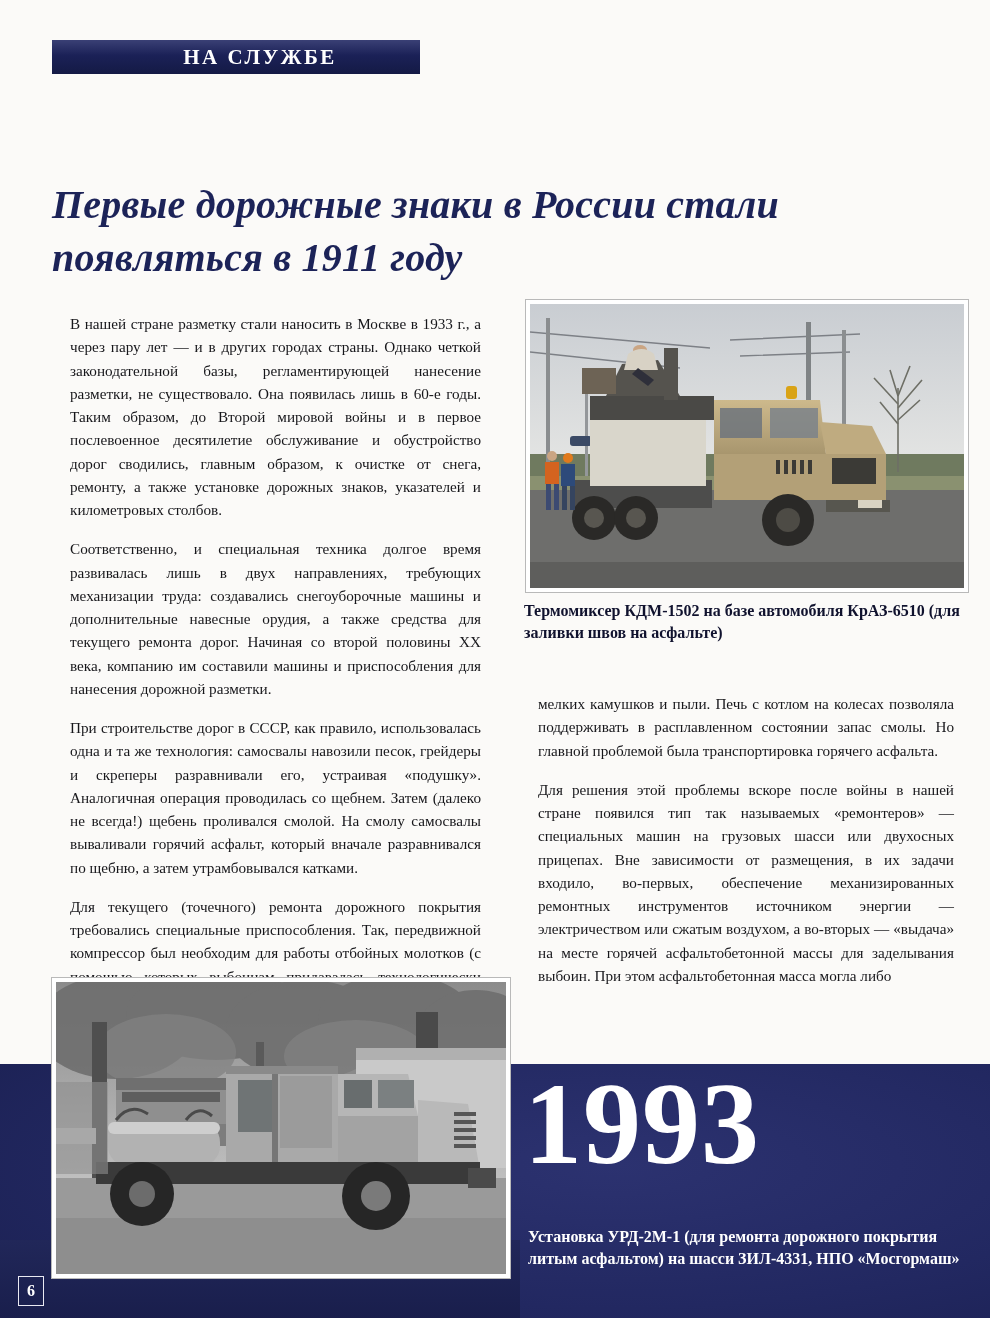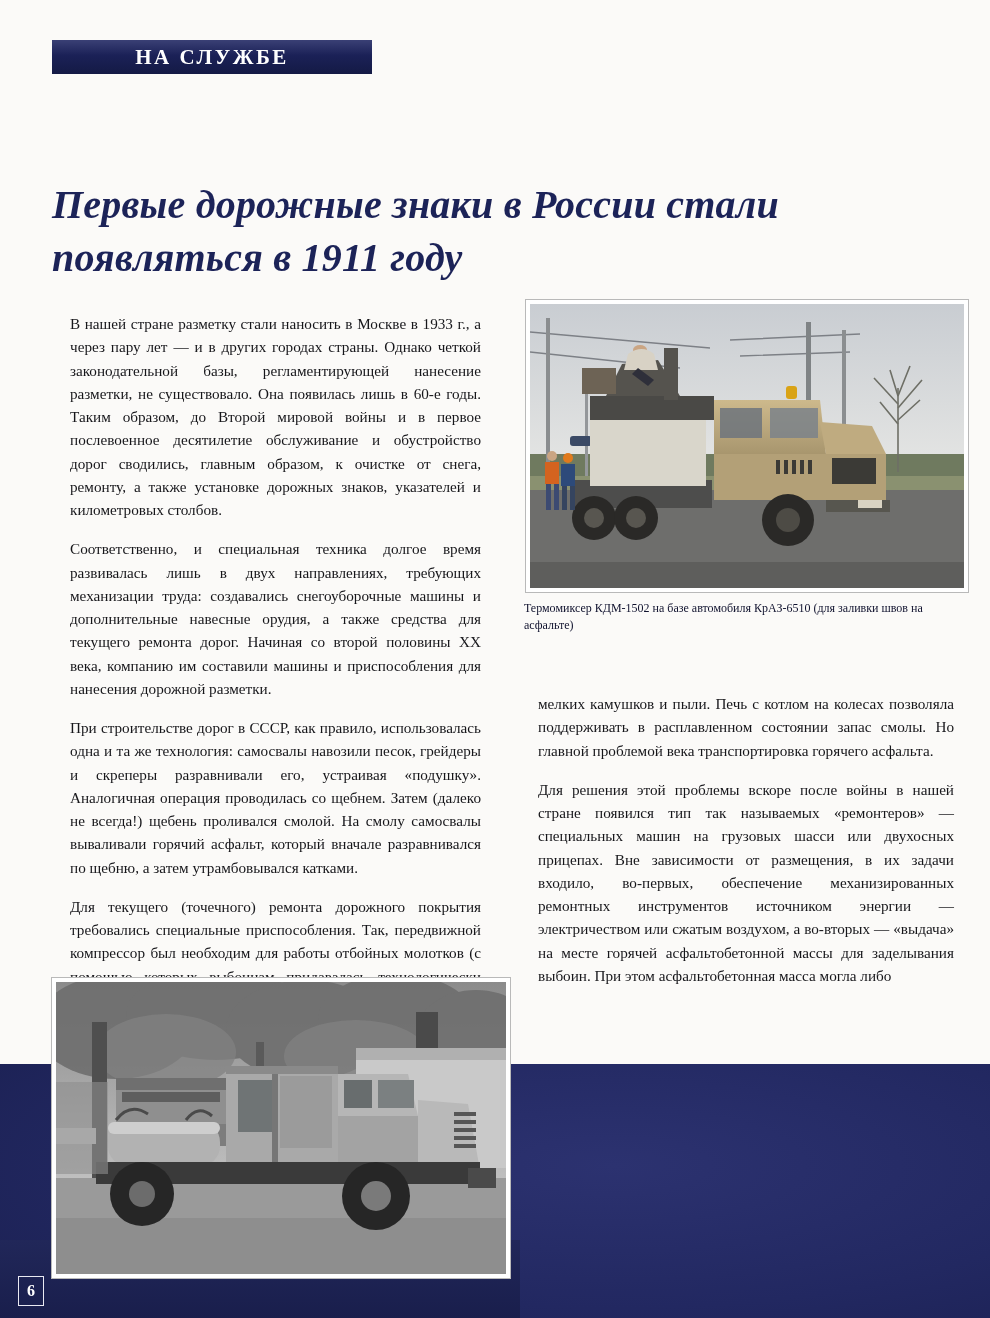--- a/index.html
+++ b/index.html
@@ -27,21 +27,21 @@
     letter-spacing:2px;
     color:#1c2358;
     line-height:1;
     margin:0;
     -webkit-text-stroke:0.4px #1c2358;
   }
   .masthead-bar{
     margin-top:6px;
     width:320px;height:34px;
     background:linear-gradient(180deg,#3a4075 0%, #1b2157 45%, #141a45 100%);
-    display:flex;align-items:center;justify-content:center;
+    display:flex;align-items:center;justify-content:center;padding-left:48px;
   }
   .masthead-sub{
     color:#ffffff;
     font-weight:bold;
     font-size:21px;
     letter-spacing:2.5px;
     line-height:1;
   }
 
   
@@ -84,22 +84,22 @@
     left:526px;top:300px;width:434px;height:284px;
   }
   .photo-bottom{
     left:52px;top:978px;width:450px;height:292px;
   }
   .photo svg{display:block;width:100%;height:100%;}
 
   
   .caption{
     position:absolute;
-    font-weight:normal;
-    font-size:12px;
+    font-weight:bold;
+    font-size:16px;
     line-height:1.38;
     color:#10122e;
   }
   .caption-top{
     left:524px;top:600px;width:450px;
   }
   .caption-bottom{
     left:528px;top:1226px;width:452px;
     color:#ffffff;
   }
@@ -235,21 +235,21 @@
         <path d="M16 180 h5 v26 h-5 Z M24 180 h5 v26 h-5 Z" fill="#3c4a72"></path>
         <circle cx="38" cy="154" r="5" fill="#e07a1d"></circle>
         <path d="M31 160 h14 v22 h-14 Z" fill="#2d4a7a"></path>
         <path d="M32 182 h5 v24 h-5 Z M40 182 h5 v24 h-5 Z" fill="#35445f"></path>
       </g>
     </svg>
   </div>
   <div class="caption caption-top">Термомиксер КДМ-1502 на базе автомобиля КрАЗ-6510 (для заливки швов на асфальте)</div>
 
   <div class="col col-right-lower">
-    <p>мелких камушков и пыли. Печь с котлом на колесах позволяла поддерживать в расплавленном состоянии запас смолы. Но главной проблемой века транспортировка горячего асфальта.</p>
+    <p>мелких камушков и пыли. Печь с котлом на колесах позволяла поддерживать в расплавленном состоянии запас смолы. Но главной проблемой была транспортировка горячего асфальта.</p>
     <p>Для решения этой проблемы вскоре после войны в нашей стране появился тип так называемых «ремонтеров» — специальных машин на грузовых шасси или двухосных прицепах. Вне зависимости от размещения, в их задачи входило, во-первых, обеспечение механизированных ремонтных инструментов источником энергии — электричеством или сжатым воздухом, а во-вторых — «выдача» на месте горячей асфальтобетонной массы для заделывания выбоин. При этом асфальтобетонная масса могла либо</p>
   </div>
 
   <div class="blue-panel"></div>
   <div class="blue-panel-left-fill"></div>
 
   <div class="photo photo-bottom">
     <svg viewBox="0 0 450 292" preserveAspectRatio="none">
       <defs>
         <linearGradient id="bwSky" x1="0" y1="0" x2="0" y2="1">
@@ -321,16 +321,18 @@
           <circle cx="86" cy="212" r="13" fill="#6c6c6c"></circle>
         <circle cx="320" cy="214" r="34" fill="#262626"></circle>
           <circle cx="320" cy="214" r="15" fill="#7a7a7a"></circle>
       </g>
 
       <rect x="0" y="146" width="40" height="16" fill="#cfcfcf"></rect>
       <rect x="0" y="100" width="52" height="92" fill="#8d8d8d" opacity="0.6"></rect>
     </svg>
   </div>
 
+  <div class="year">1993</div>
+  <div class="caption caption-bottom">Установка УРД-2М-1 (для ремонта дорожного покрытия литым асфальтом) на шасси ЗИЛ-4331, НПО «Мосгормаш»</div>
 
   <div class="page-num">6</div>
 
 </div>
 
 </body></html>

